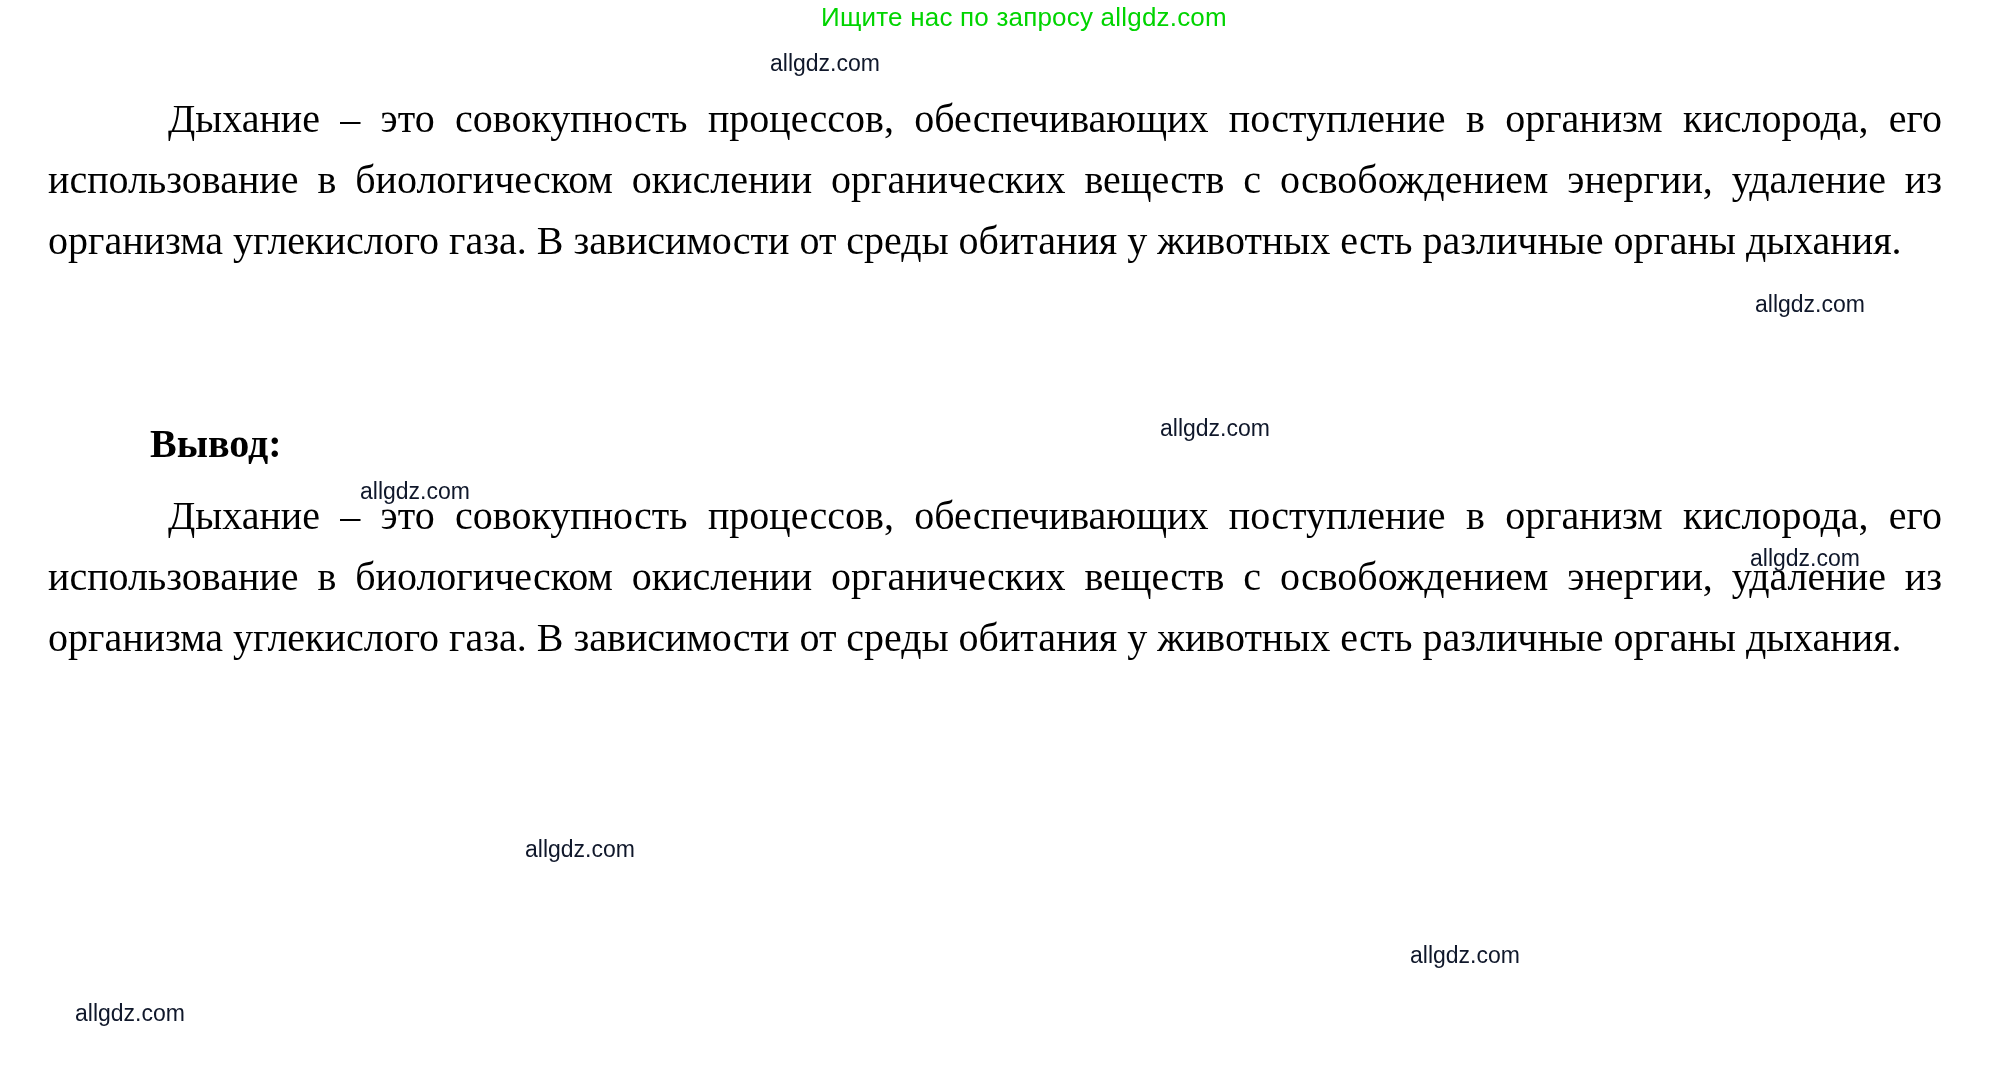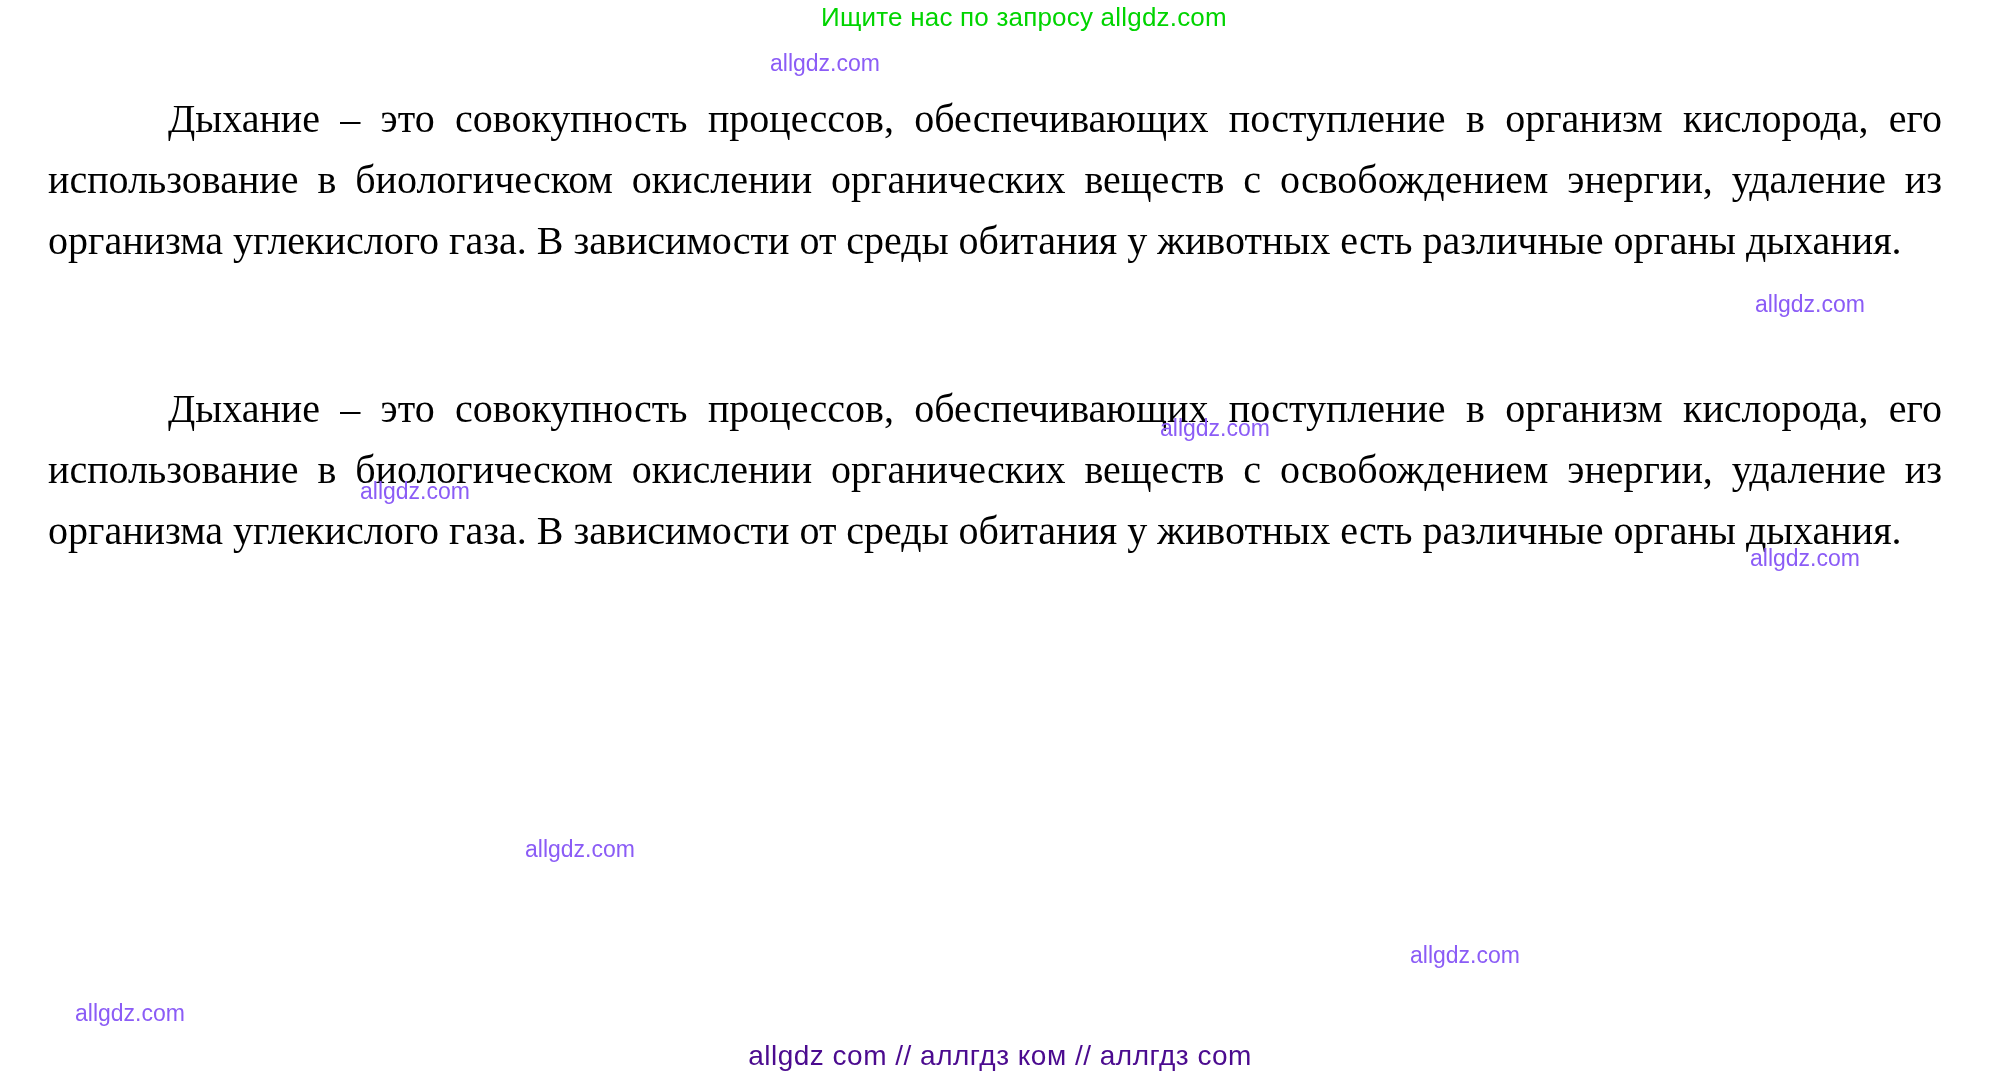--- a/index.html
+++ b/index.html
@@ -53,21 +53,21 @@
     font-size: 40px;
     font-weight: bold;
     margin: 60px 0 18px 120px;
   }
   .spacer-block {
     height: 70px;
   }
   .wm {
     position: absolute;
     font-family: "Liberation Sans", sans-serif;
-    color: #8b5cf6;
+    color: #0f172a;
     font-size: 23px;
     white-space: nowrap;
     pointer-events: none;
   }
   .wm-1 { left: 770px; top: 50px; }
   .wm-2 { left: 1755px; top: 291px; }
   .wm-3 { left: 1160px; top: 415px; }
   .wm-4 { left: 360px; top: 478px; }
   .wm-5 { left: 1750px; top: 545px; }
   .wm-6 { left: 525px; top: 836px; }
@@ -90,28 +90,28 @@
 
 <div class="page">
 
   <div class="top-banner">Ищите нас по запросу allgdz.com</div>
 
   <div class="content">
     <p class="para justify-all">Дыхание – это совокупность процессов, обеспечивающих поступление в организм кислорода, его использование в биологическом окислении органических веществ с освобождением энергии, удаление из организма углекислого газа. В зависимости от среды обитания у животных есть различные органы дыхания.</p>
 
     <div class="spacer-block"></div>
 
+    <div class="conclusion-label">Вывод:</div>
 
     <p class="para justify-all">Дыхание – это совокупность процессов, обеспечивающих поступление в организм кислорода, его использование в биологическом окислении органических веществ с освобождением энергии, удаление из организма углекислого газа. В зависимости от среды обитания у животных есть различные органы дыхания.</p>
   </div>
 
   <div class="wm wm-1">allgdz.com</div>
   <div class="wm wm-2">allgdz.com</div>
   <div class="wm wm-3">allgdz.com</div>
   <div class="wm wm-4">allgdz.com</div>
   <div class="wm wm-5">allgdz.com</div>
   <div class="wm wm-6">allgdz.com</div>
   <div class="wm wm-7">allgdz.com</div>
   <div class="wm wm-8">allgdz.com</div>
 
-  <div class="footer">allgdz com  //  аллгдз ком  //  аллгдз com</div>
 
 </div>
 
 </body></html>

